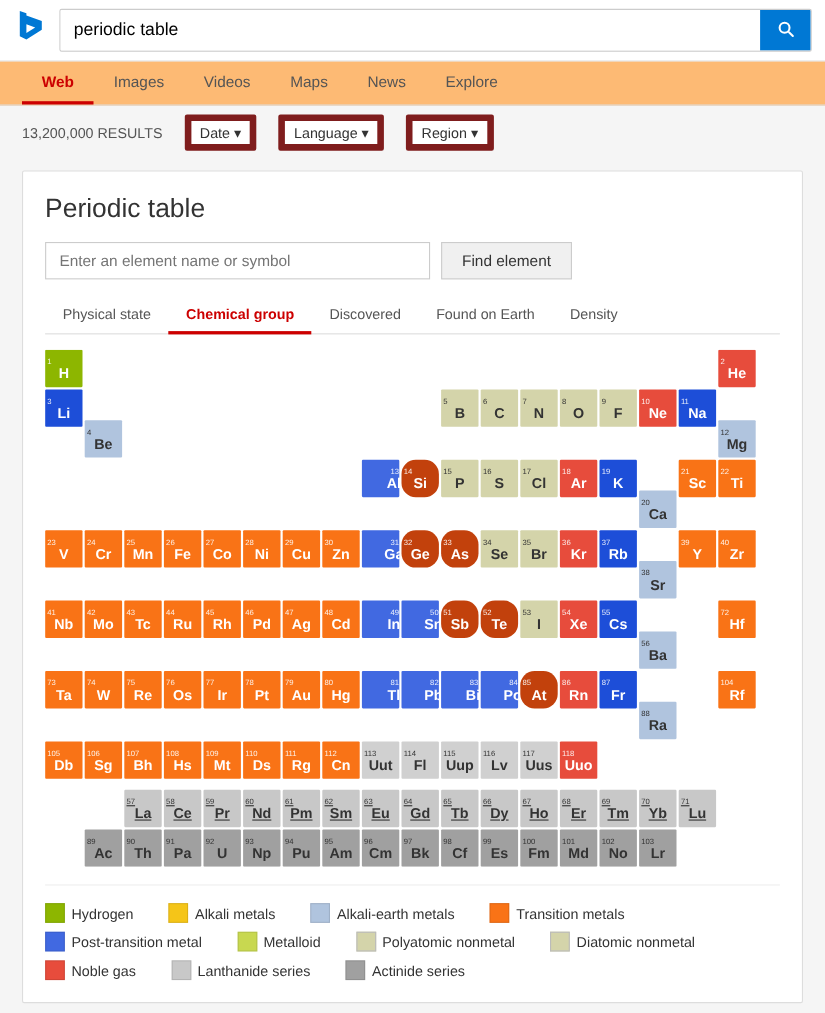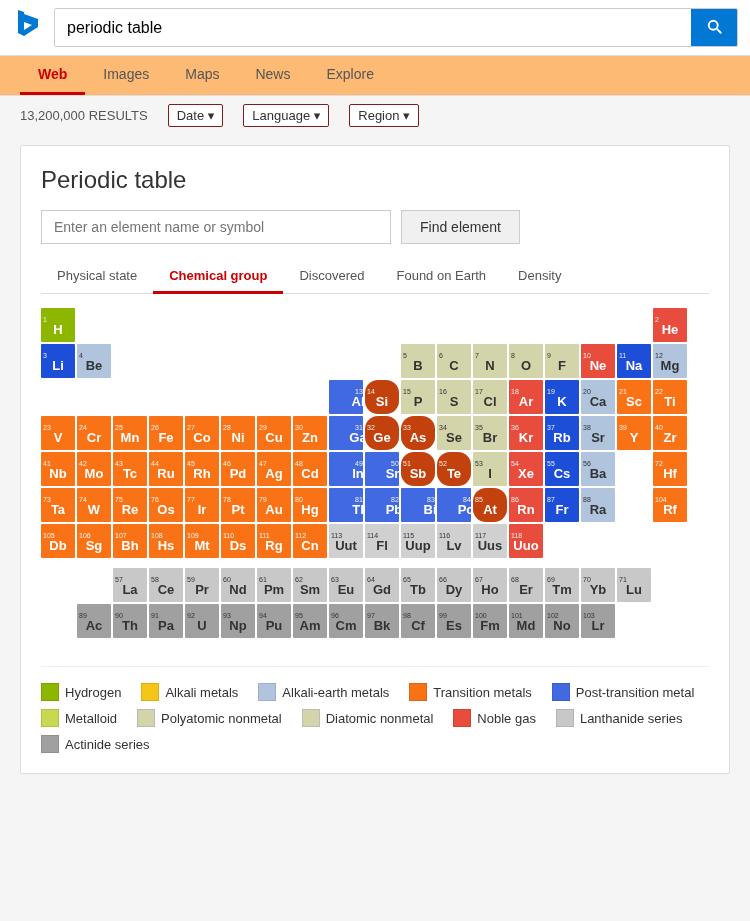--- a/index.html
+++ b/index.html
@@ -14,21 +14,21 @@
     .search-btn svg { fill: white; width: 18px; height: 18px; }
 
     
     .nav-tabs { background: #fdba74; padding: 0 20px; border-bottom: 1px solid #ddd; display: flex; gap: 0; }
     .nav-tab { padding: 10px 18px; cursor: pointer; color: #555; text-decoration: none; font-size: 14px; border-bottom: 3px solid transparent; }
     .nav-tab.active { color: #c00; border-bottom: 3px solid #c00; font-weight: 600; }
 
     
     .results-bar { padding: 8px 20px; display: flex; align-items: center; gap: 20px; font-size: 13px; color: #555; }
     .results-count { font-weight: normal; }
-    .filter-btn { display: flex; align-items: center; gap: 3px; cursor: pointer; color: #333; padding: 3px 8px; border: 1px solid #7f1d1d; border-radius: 2px; background: #fff; font-size: 13px; }
+    .filter-btn { display: flex; align-items: center; gap: 3px; cursor: pointer; color: #333; padding: 3px 8px; border: 6px solid #7f1d1d; border-radius: 2px; background: #fff; font-size: 13px; }
 
     
     .card { background: #fff; margin: 10px 20px; padding: 20px; border: 1px solid #ddd; border-radius: 2px; }
     .card-title { font-size: 24px; font-weight: 300; color: #333; margin-bottom: 16px; }
 
     
     .element-search { display: flex; gap: 10px; margin-bottom: 16px; }
     .element-input { flex: 1; max-width: 350px; padding: 8px 12px; border: 1px solid #ccc; font-size: 14px; color: #3b82f6; outline: none; }
     .find-btn { padding: 8px 18px; background: #f0f0f0; border: 1px solid #ccc; cursor: pointer; font-size: 14px; color: #333; }
 
@@ -41,41 +41,41 @@
     .periodic-table { overflow-x: auto; }
     .pt-grid { display: grid; grid-template-columns: repeat(18, 34px); gap: 2px; font-size: 9px; }
     .element { width: 34px; height: 34px; display: flex; flex-direction: column; align-items: center; justify-content: center; cursor: pointer; border-radius: 1px; position: relative; }
     .el-num { font-size: 7px; color: rgba(255,255,255,0.9); align-self: flex-start; padding-left: 2px; line-height: 1; margin-top: 2px; }
     .el-sym { font-size: 13px; font-weight: bold; color: #fff; line-height: 1; }
     .empty { background: transparent; }
 
     
     .c-h { background: #8db600; }      
     .c-alkali { background: #1d4ed8; } 
-    .c-alkali-earth { background: #b0c4de; } 
+    .c-alkali-earth { background: #b0c4de; margin-top: 28px; } 
     .c-transition { background: #f97316; } 
     .c-post { background: #4169e1; padding-left: 24px; }   
     .c-poly { background: #d4d4aa; color: #333; }    
     .c-diatomic { background: #d4d4aa; }  
     .c-noble { background: #e74c3c; }  
-    .c-lanthanide { background: #c8c8c8; } 
+    .c-lanthanide { background: #c8c8c8; text-decoration: underline; } 
     .c-actinide { background: #a0a0a0; }   
     .c-metalloid { background: #c2410c; border-radius: 13px; } 
     .c-unknown { background: #d0d0d0; }
 
     
     .c-poly .el-sym, .c-poly .el-num, .c-poly .el-name { color: #333; }
     .c-diatomic .el-sym, .c-diatomic .el-num, .c-diatomic .el-name { color: #333; }
     .c-lanthanide .el-sym, .c-lanthanide .el-num, .c-lanthanide .el-name { color: #333; }
     .c-actinide .el-sym, .c-actinide .el-num, .c-actinide .el-name { color: #333; }
     .c-alkali-earth .el-sym, .c-alkali-earth .el-num, .c-alkali-earth .el-name { color: #333; }
     .c-unknown .el-sym, .c-unknown .el-num, .c-unknown .el-name { color: #333; }
 
     
-    .legend { display: flex; flex-wrap: wrap; gap: 8px 20px; margin-top: 28px; padding-top: 16px; border-top: 1px solid #eee; }
+    .legend { display: flex; flex-wrap: wrap; gap: 8px 32px; margin-top: 16px; padding-top: 16px; border-top: 1px solid #eee; }
     .legend-item { display: flex; align-items: center; gap: 6px; font-size: 13px; }
     .legend-swatch { width: 18px; height: 18px; border: 1px solid rgba(0,0,0,0.1); flex-shrink: 0; }
   </style>
 </head>
 <body>
 
 <div class="header">
   <div class="bing-logo">
     <svg width="32" height="32" viewBox="0 0 32 32" fill="#0078d4">
         <path d="M6 2l6 2v18l8-5 -8-3V6l14 5v8l-14 9 -6-3z"></path>
@@ -87,20 +87,21 @@
       <svg viewBox="0 0 24 24">
           <path d="M21 21l-4.35-4.35M17 11A6 6 0 1 1 5 11a6 6 0 0 1 12 0z" stroke="white" stroke-width="2.5" fill="none" stroke-linecap="round"></path>
         </svg>
     </button>
   </div>
 </div>
 
 <div class="nav-tabs">
   <a class="nav-tab active">Web</a>
   <a class="nav-tab">Images</a>
+  <a class="nav-tab">Videos</a>
   <a class="nav-tab">Maps</a>
   <a class="nav-tab">News</a>
   <a class="nav-tab">Explore</a>
 </div>
 
 <div class="results-bar">
   <span class="results-count">13,200,000 RESULTS</span>
   <button class="filter-btn">Date ▾</button>
   <button class="filter-btn">Language ▾</button>
   <button class="filter-btn">Region ▾</button>

